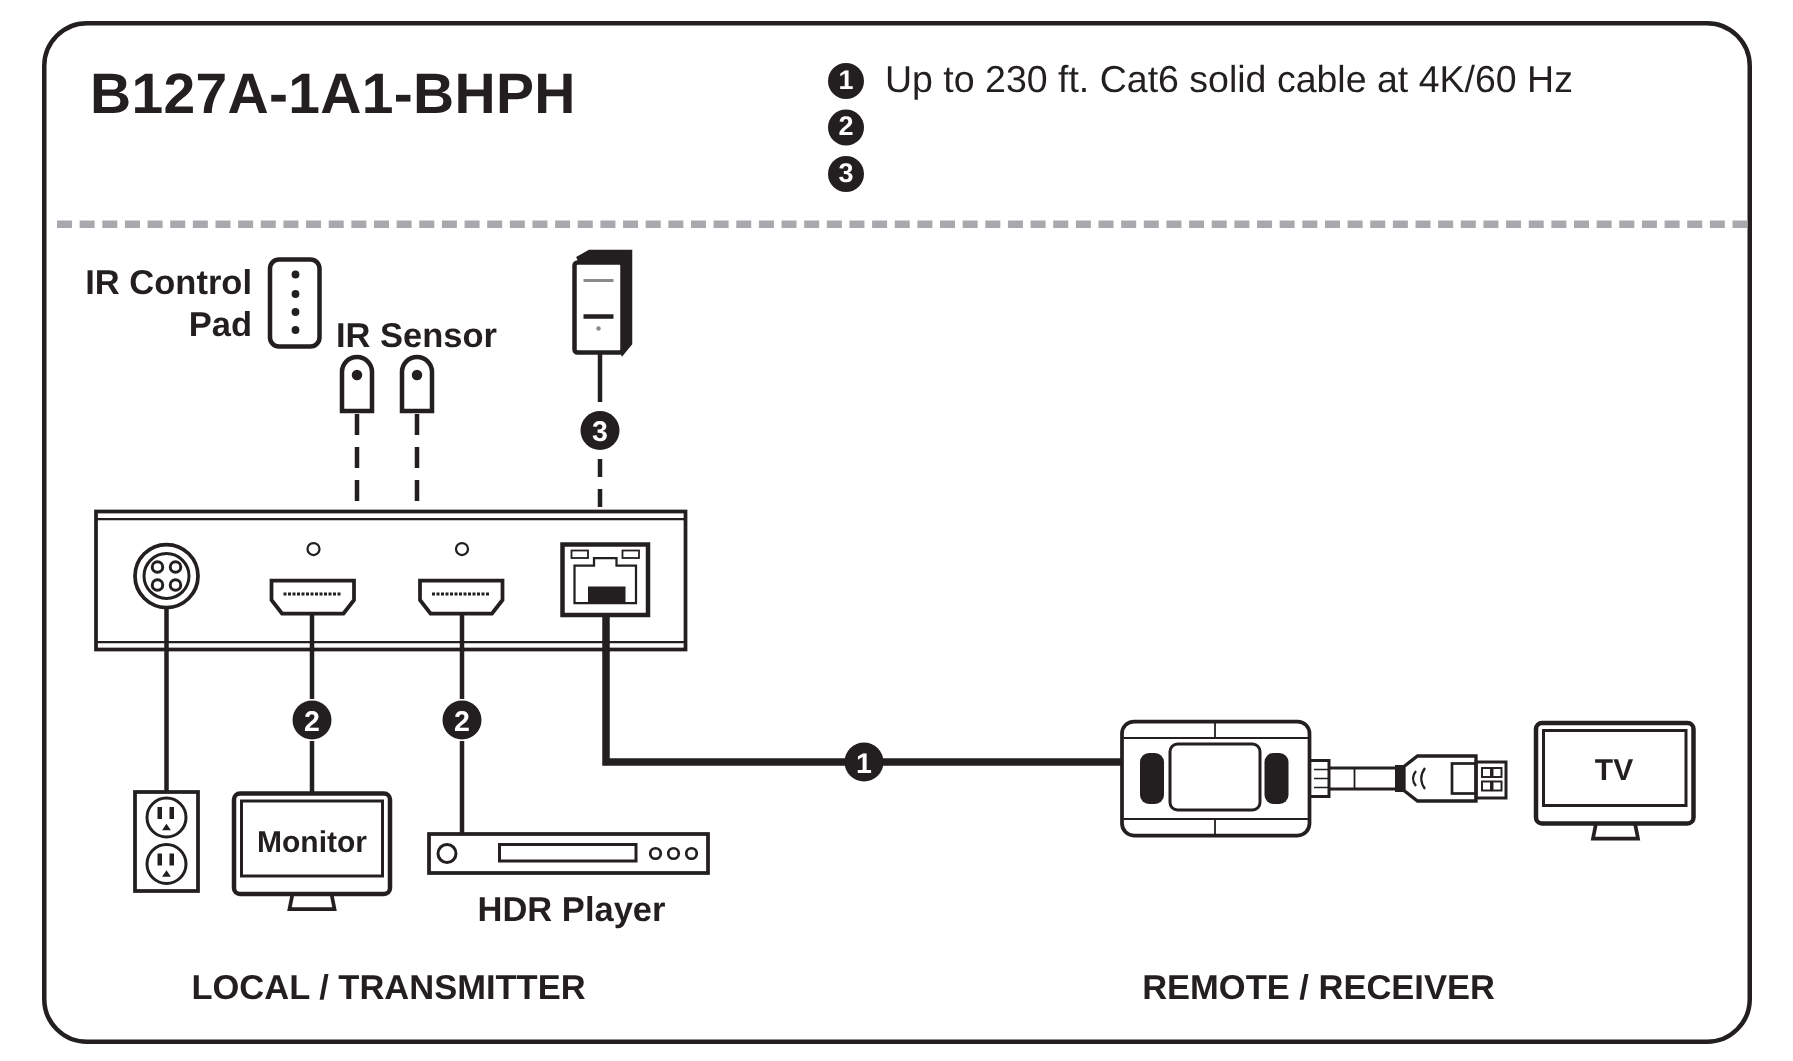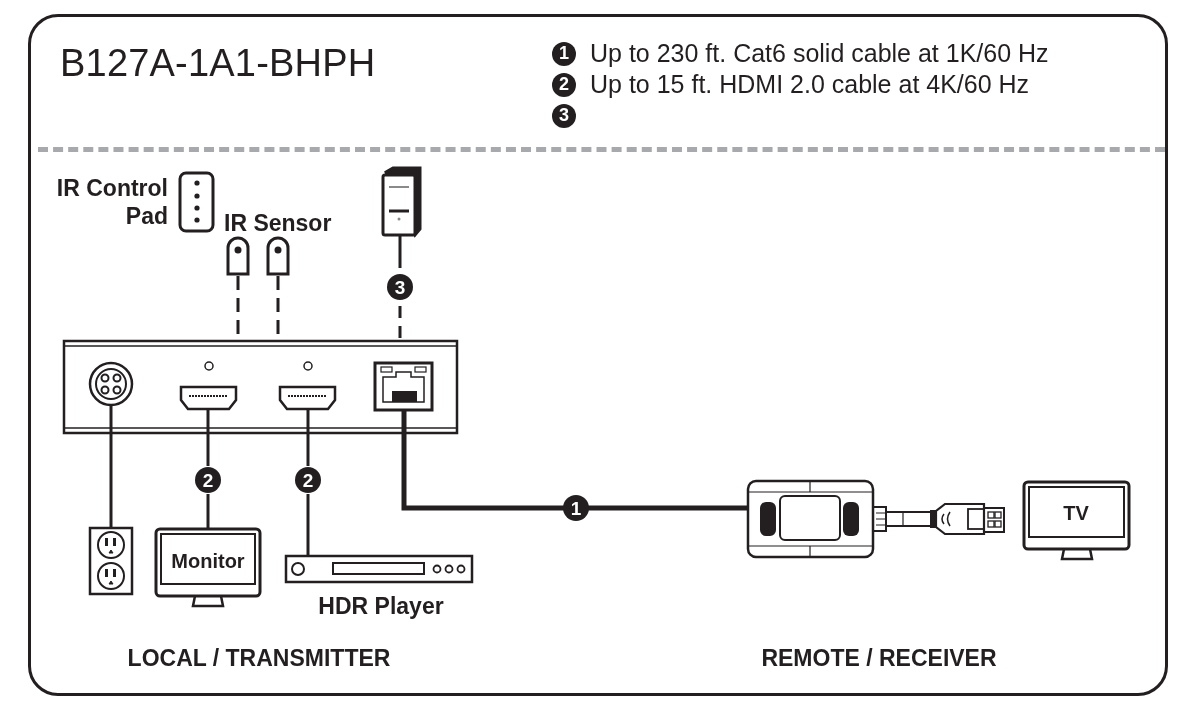--- a/index.html
+++ b/index.html
@@ -1,20 +1,20 @@
 <!DOCTYPE html>
 <html><head>
   <meta charset="utf-8">
   <style>
     html, body { margin: 0; padding: 0; background: #ffffff; }
     body { width: 1195px; height: 707px; position: relative; overflow: hidden;
            font-family: "Liberation Sans", sans-serif; color: #231f20; }
     .frame { position: absolute; left: 28px; top: 14px; width: 1140px; height: 682px;
              border: 3px solid #231f20; border-radius: 30px; box-sizing: border-box; }
-    .title { position: absolute; left: 60px; top: 38px; font-weight: normal; font-size: 38px;
+    .title { position: absolute; left: 60px; top: 38px; font-weight: bold; font-size: 38px;
              line-height: 50px; letter-spacing: 0.2px; margin: 0; }
     .legend { position: absolute; left: 552px; top: 38px; font-size: 25px; line-height: 31px; }
     .legend-row { display: flex; align-items: center; height: 31px; }
     .num { display: inline-flex; align-items: center; justify-content: center;
            width: 24px; height: 24px; border-radius: 50%; background: #231f20; color: #fff;
            font-weight: bold; font-size: 18px; margin-right: 14px; }
     .divider { position: absolute; left: 38px; top: 147px; width: 1127px; height: 0;
                border-top: 5px dashed #a7a9ac; }
     svg.diagram { position: absolute; left: 0; top: 0; }
     .lbl { font-family: "Liberation Sans", sans-serif; font-weight: bold; fill: #231f20; }
@@ -25,25 +25,24 @@
 
 <div class="frame"></div>
 
 <div class="title">
   <div>B127A-1A1-BHPH</div>
 </div>
 
 <div class="legend">
   <div class="legend-row">
     <span class="num">1</span>
-    <span>Up to 230 ft. Cat6 solid cable at 1K/60 Hz</span>
+    <span>Up to 230 ft. Cat6 solid cable at 4K/60 Hz</span>
   </div>
   <div class="legend-row">
     <span class="num">2</span>
-    <span>Up to 15 ft. HDMI 2.0 cable at 4K/60 Hz</span>
   </div>
   <div class="legend-row">
     <span class="num">3</span>
   </div>
 </div>
 
 <div class="divider"></div>
 
 <svg class="diagram" width="1195" height="707" viewBox="0 0 1195 707">
   <g fill="none" stroke="#231f20" stroke-width="3">

